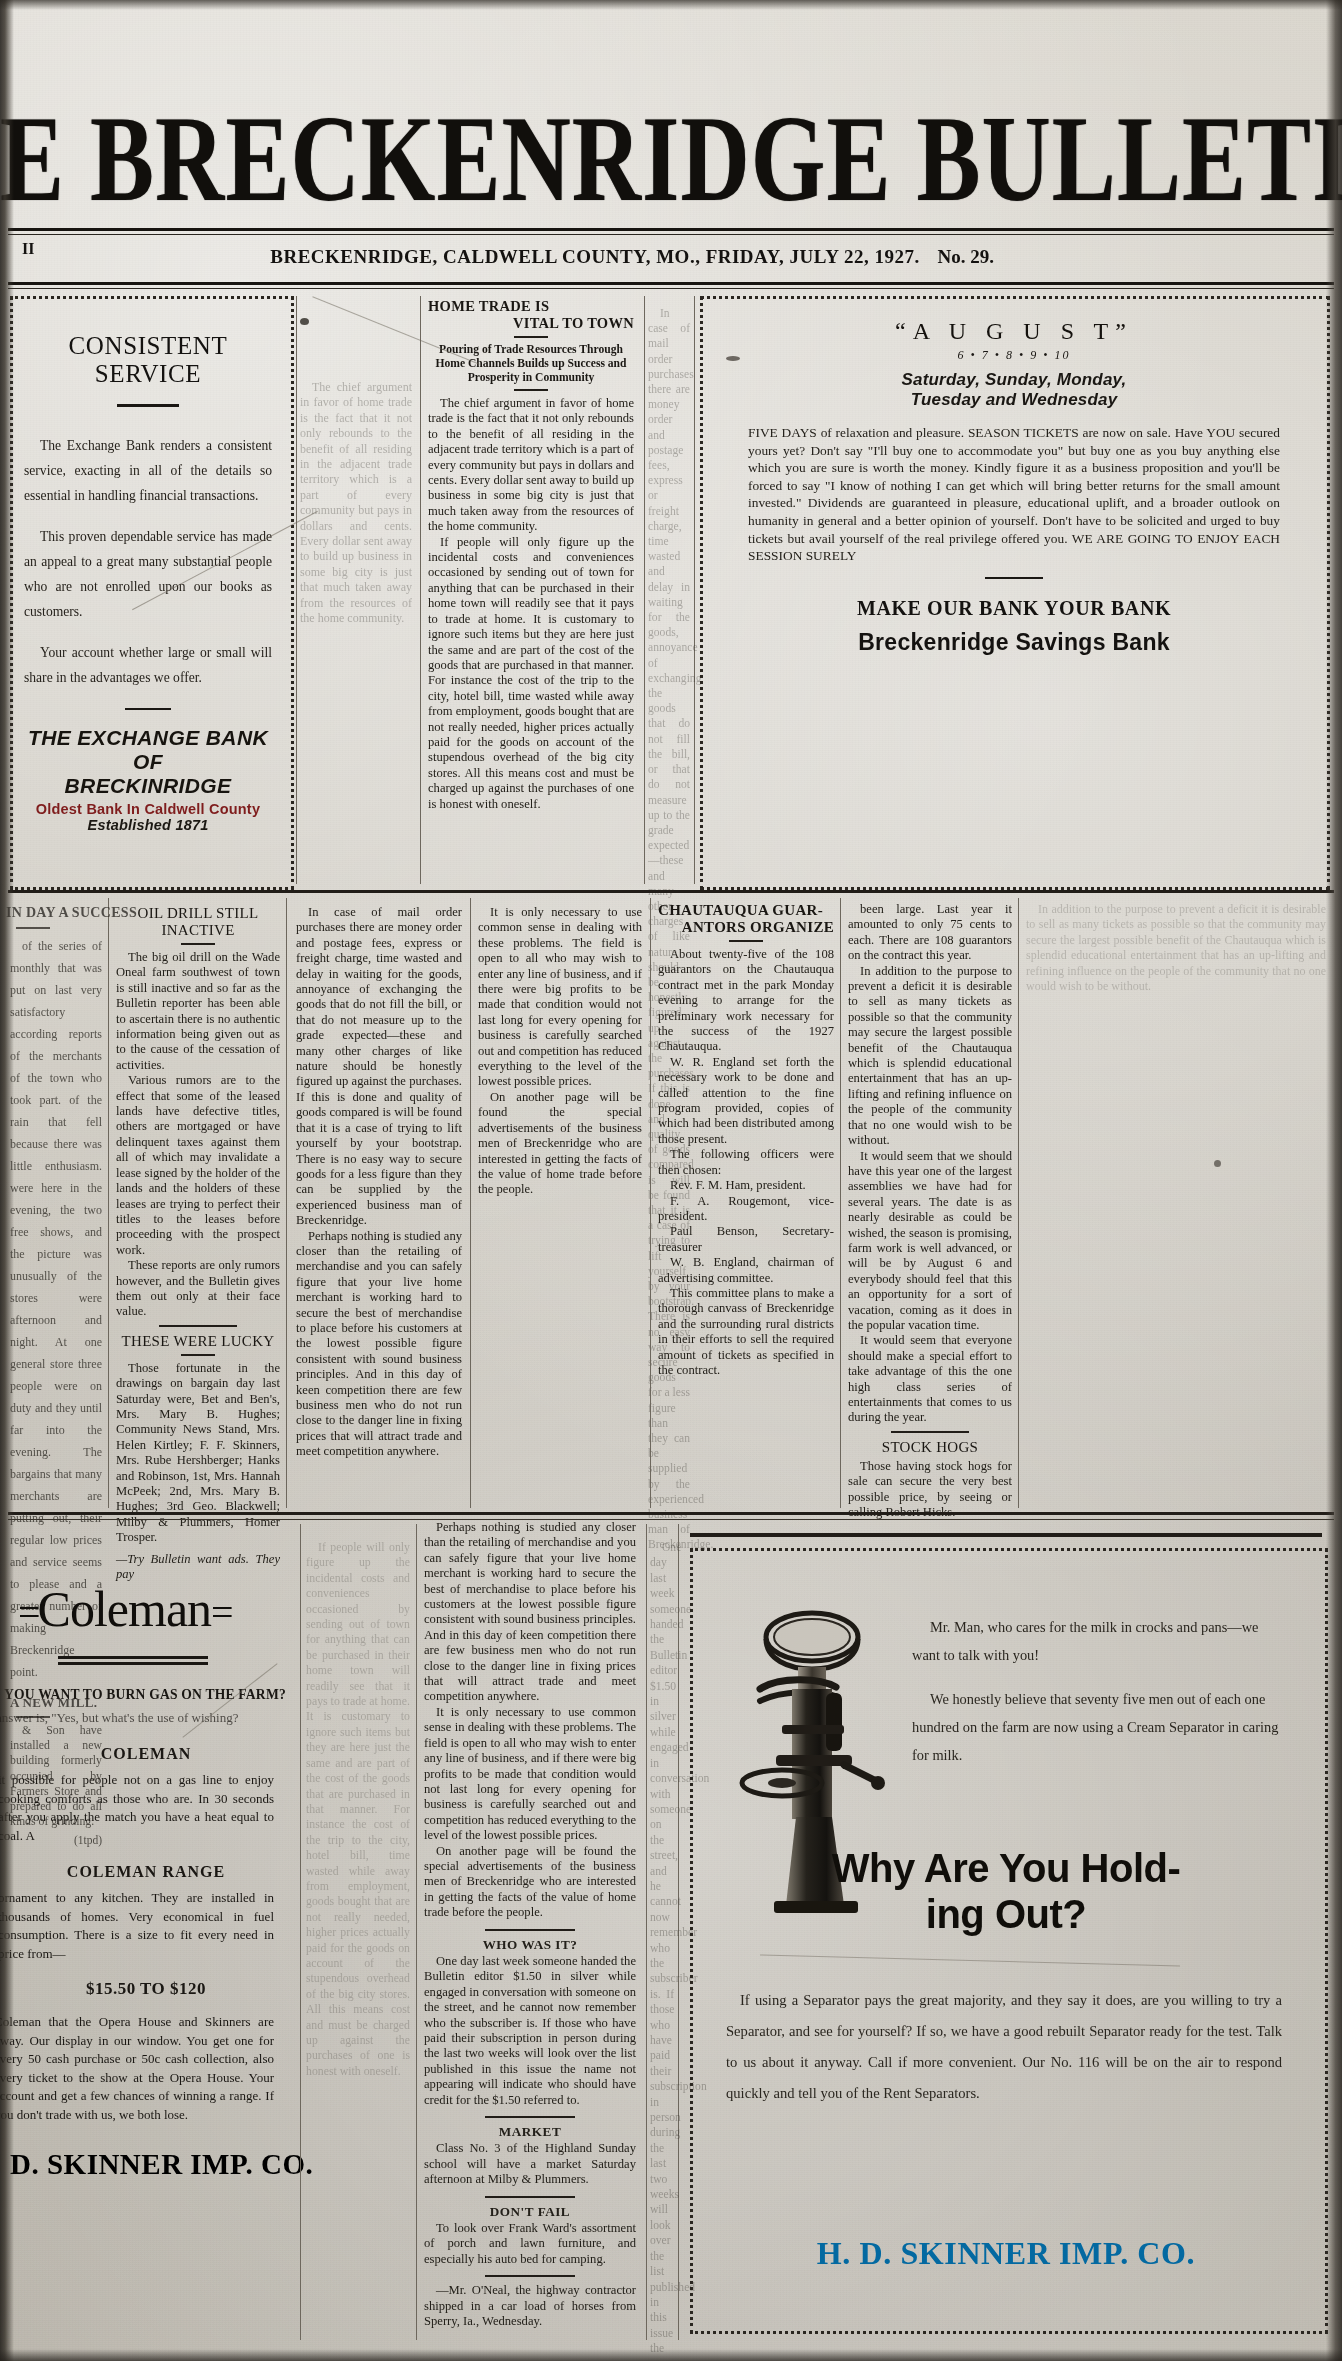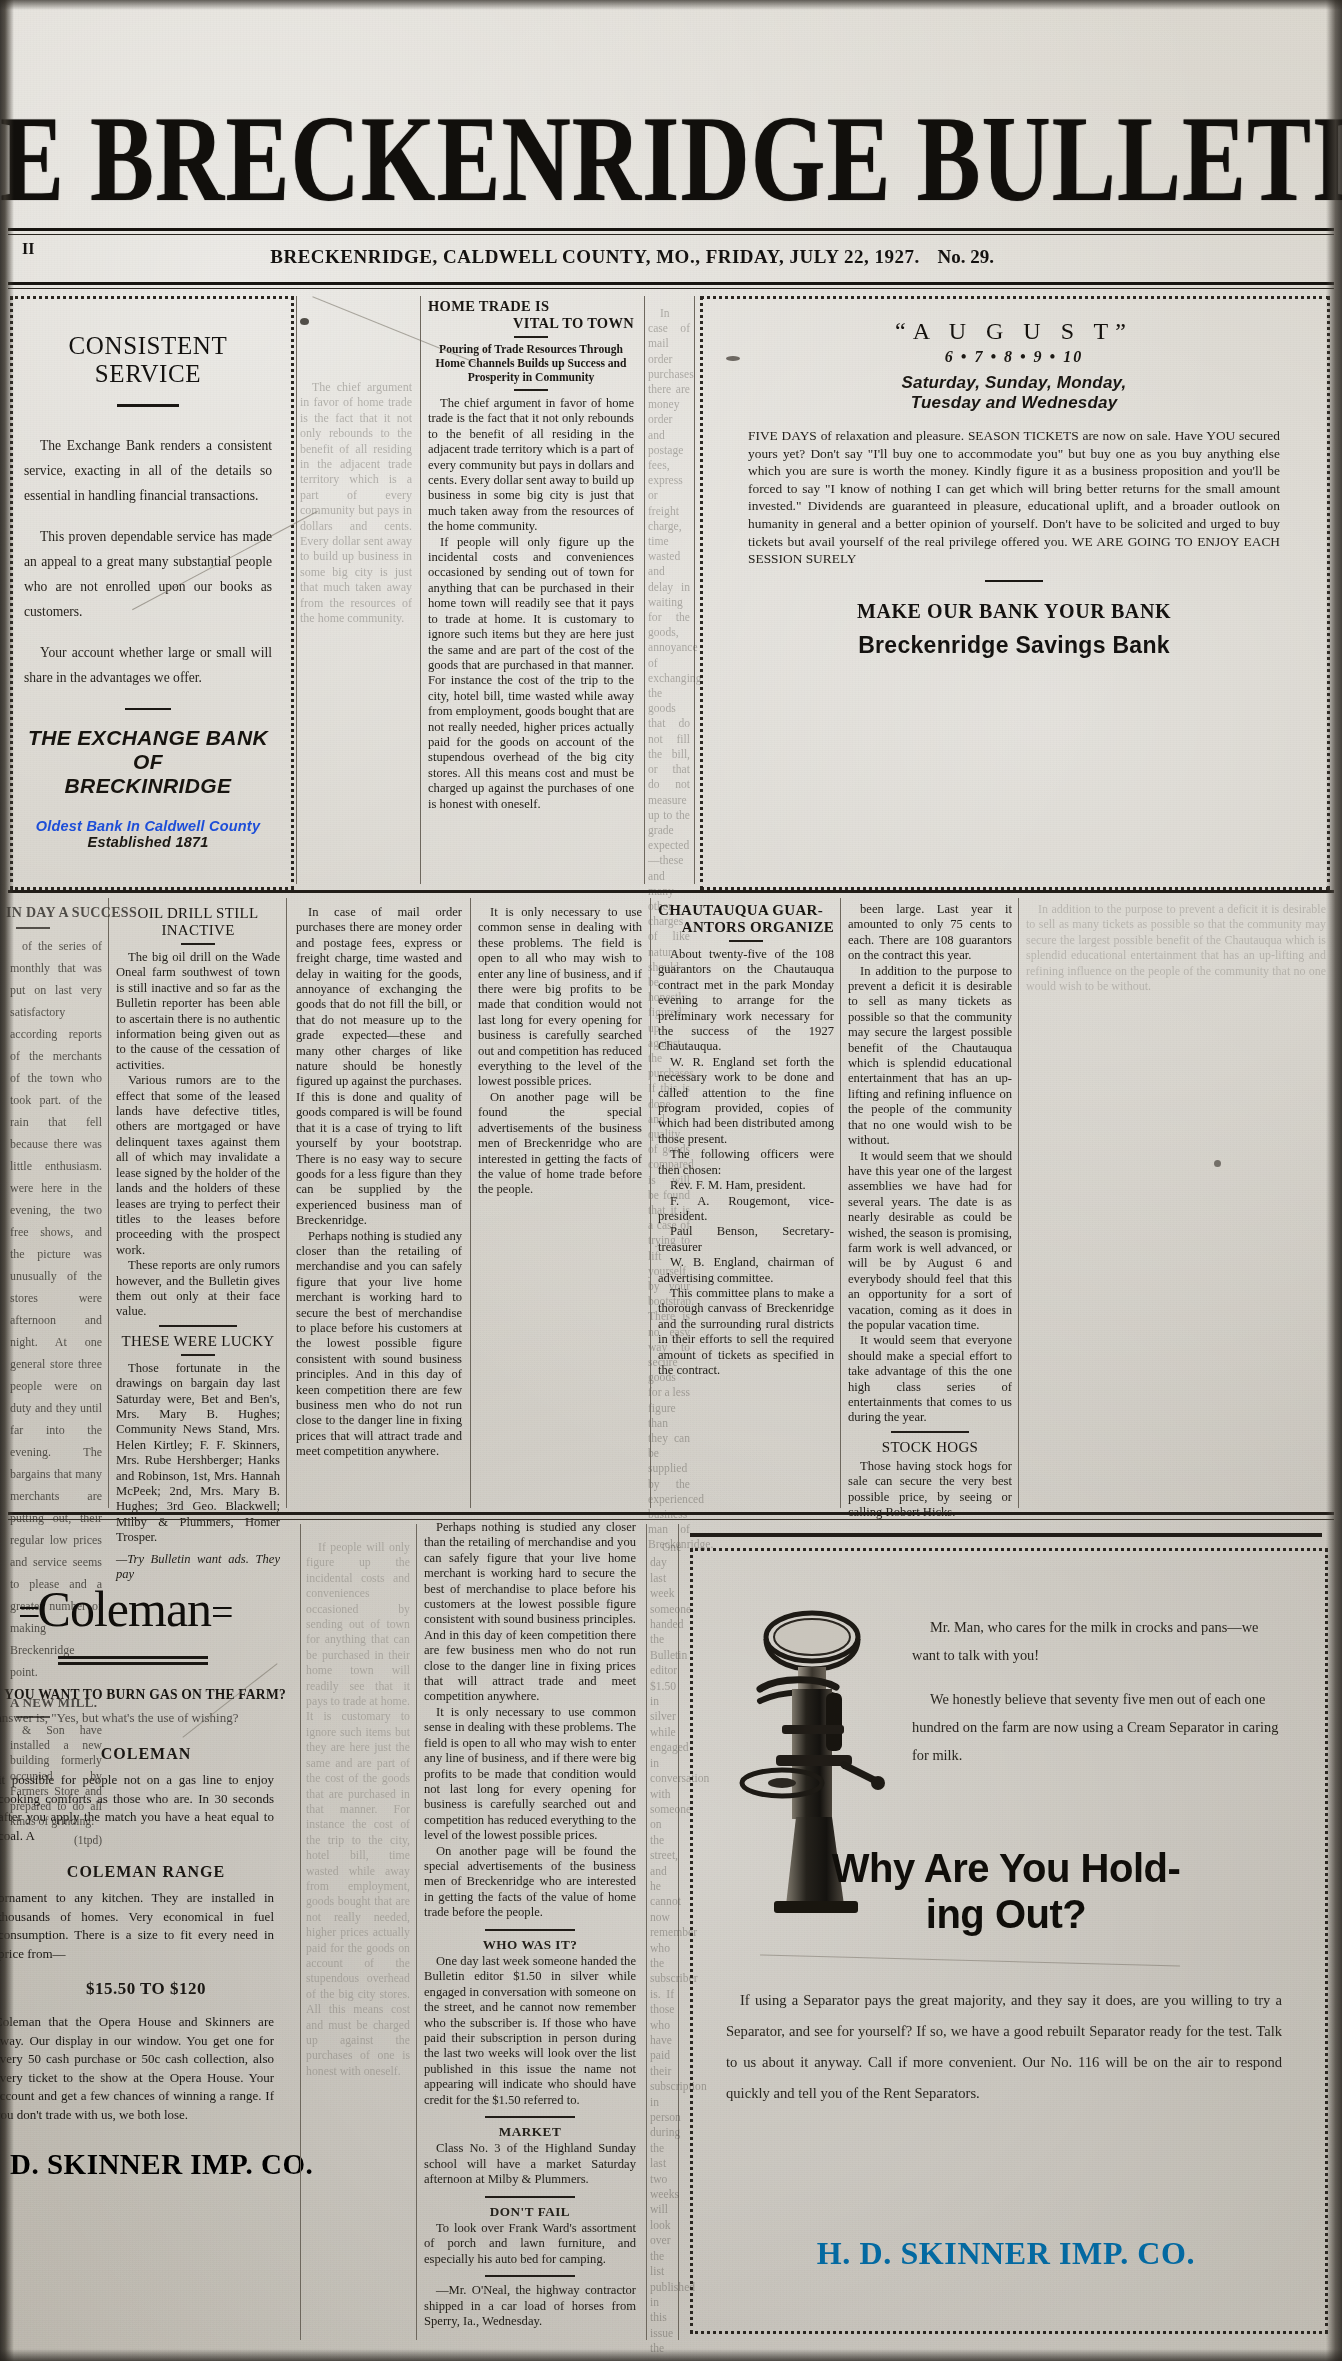--- a/index.html
+++ b/index.html
@@ -109,22 +109,22 @@
   .ad-bank .sig{margin-top:14px;text-align:center;}
   .ad-bank .sig .l1{
     font-family:"Liberation Sans", sans-serif;font-weight:700;font-style:italic;
     font-size:21px;letter-spacing:.4px;color:#17140f;
   }
   .ad-bank .sig .l2{
     font-family:"Liberation Sans", sans-serif;font-weight:700;font-style:italic;
     font-size:21px;letter-spacing:.4px;color:#17140f;
   }
   .ad-bank .sig .l3{
-    font-family:"Liberation Sans", sans-serif;font-weight:700;font-style:italic;
-    font-size:14.5px;letter-spacing:.2px;color:#1d4ed8;margin-top:20px;
+    font-family:"Liberation Sans", sans-serif;font-weight:700;
+    font-size:14.5px;letter-spacing:.2px;color:#7f1d1d;margin-top:3px;
   }
   .ad-bank .sig .l4{
     font-family:"Liberation Sans", sans-serif;font-weight:700;font-style:italic;
     font-size:14.5px;letter-spacing:.2px;color:#1b1813;
   }
   .ad-bank .minidash{width:46px;height:2px;background:#1a1713;margin:18px auto 16px auto;}
 
   
   .dotbox{
     position:absolute;
@@ -140,21 +140,21 @@
   .col-home .sub{font-size:11.6px;font-weight:700;line-height:14px;text-align:center;margin-top:2px;}
 
   .ad-chaut{
     position:absolute;left:706px;top:300px;width:616px;height:580px;
     box-sizing:border-box;padding:18px 42px 0 42px;
   }
   .ad-chaut .aug{
     text-align:center;font-size:24px;letter-spacing:7px;font-weight:400;color:#14110d;
   }
   .ad-chaut .nums{
-    text-align:center;font-size:16px;font-weight:700;font-style:italic;letter-spacing:2px;margin-top:3px;
+    text-align:center;font-size:12px;font-weight:400;font-style:italic;letter-spacing:2px;margin-top:3px;
     font-family:"Liberation Serif", serif;
   }
   .ad-chaut .days1{text-align:center;font-size:17px;font-weight:700;font-style:italic;margin-top:7px;
     font-family:"Liberation Sans", sans-serif;letter-spacing:.2px;}
   .ad-chaut .days2{text-align:center;font-size:17px;font-weight:700;font-style:italic;
     font-family:"Liberation Sans", sans-serif;letter-spacing:.2px;}
   .ad-chaut .bodyp{
     font-size:13.4px;line-height:17.6px;text-align:justify;margin:14px 0 0 0;color:#24211b;
     text-indent:0;
   }

